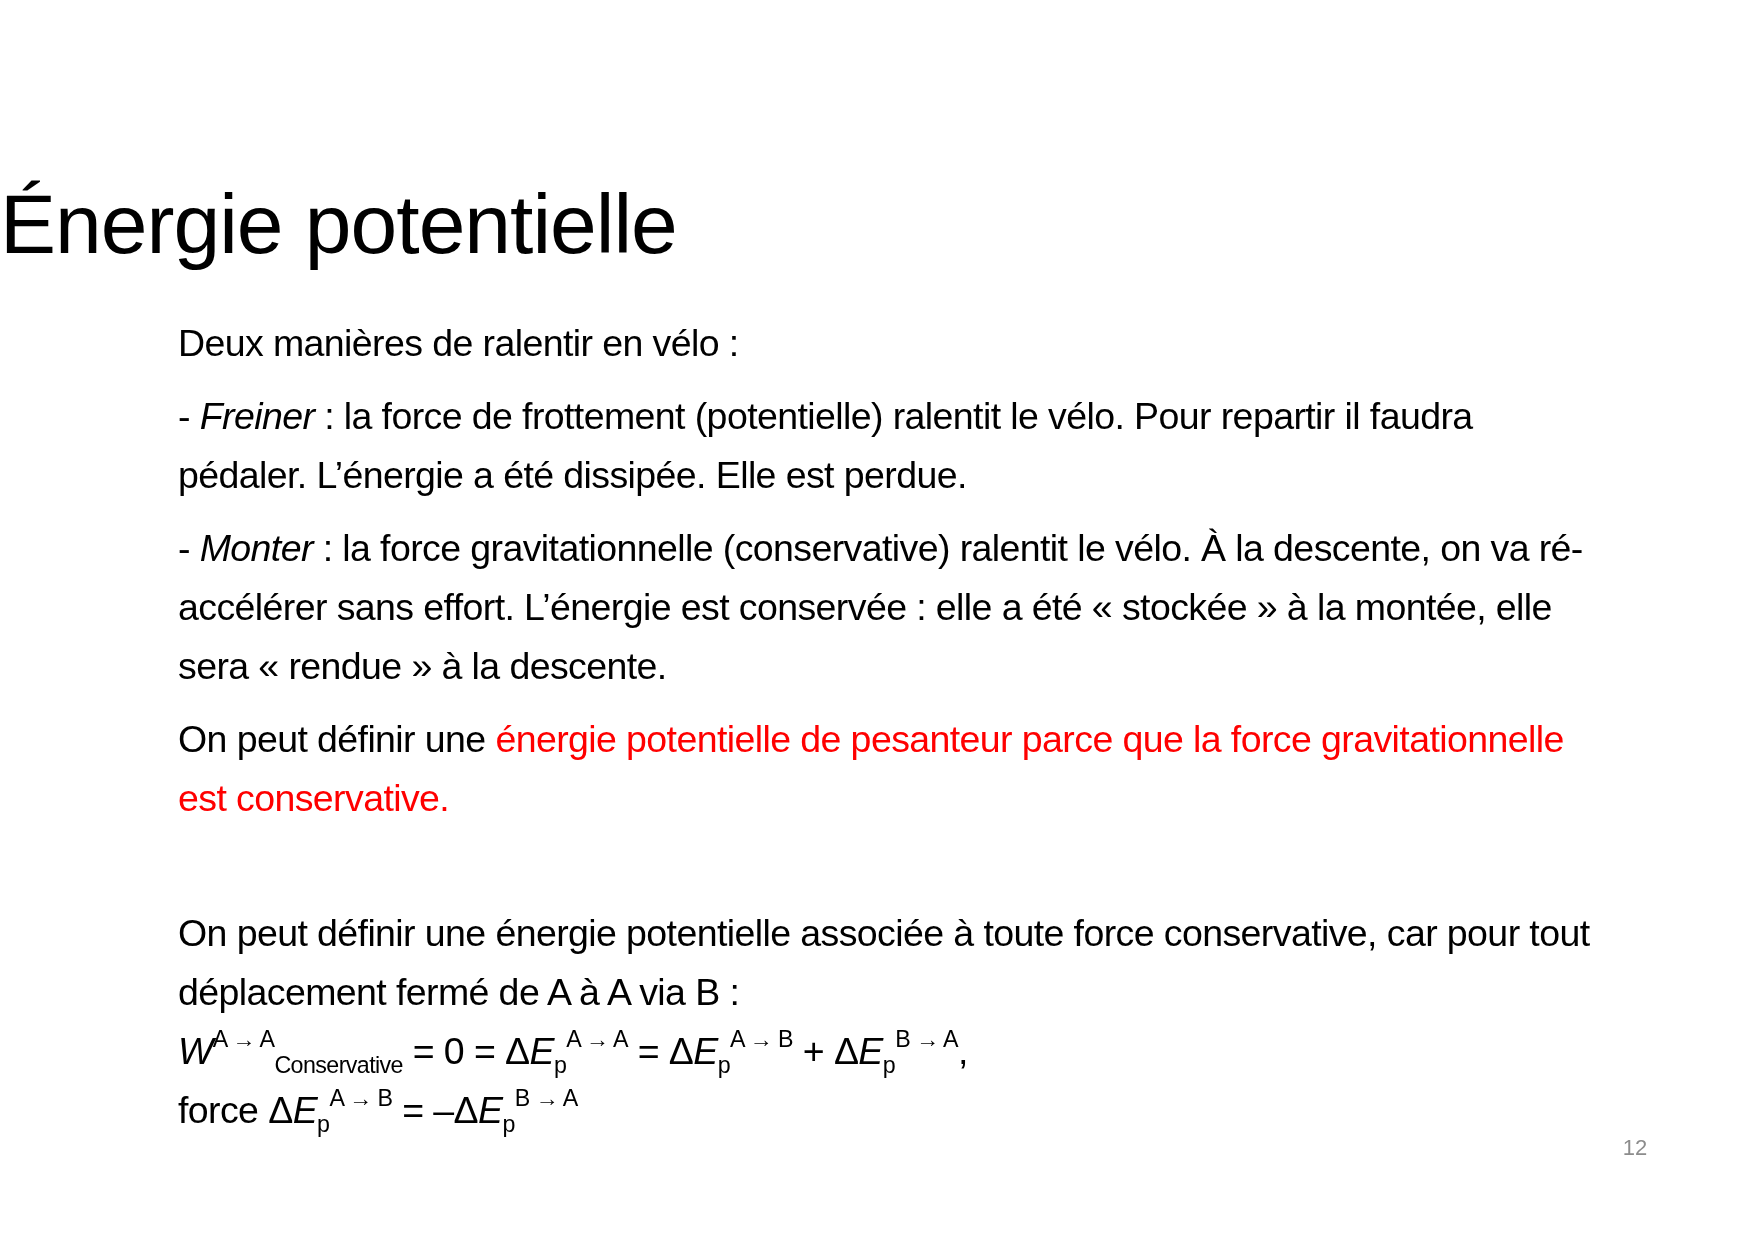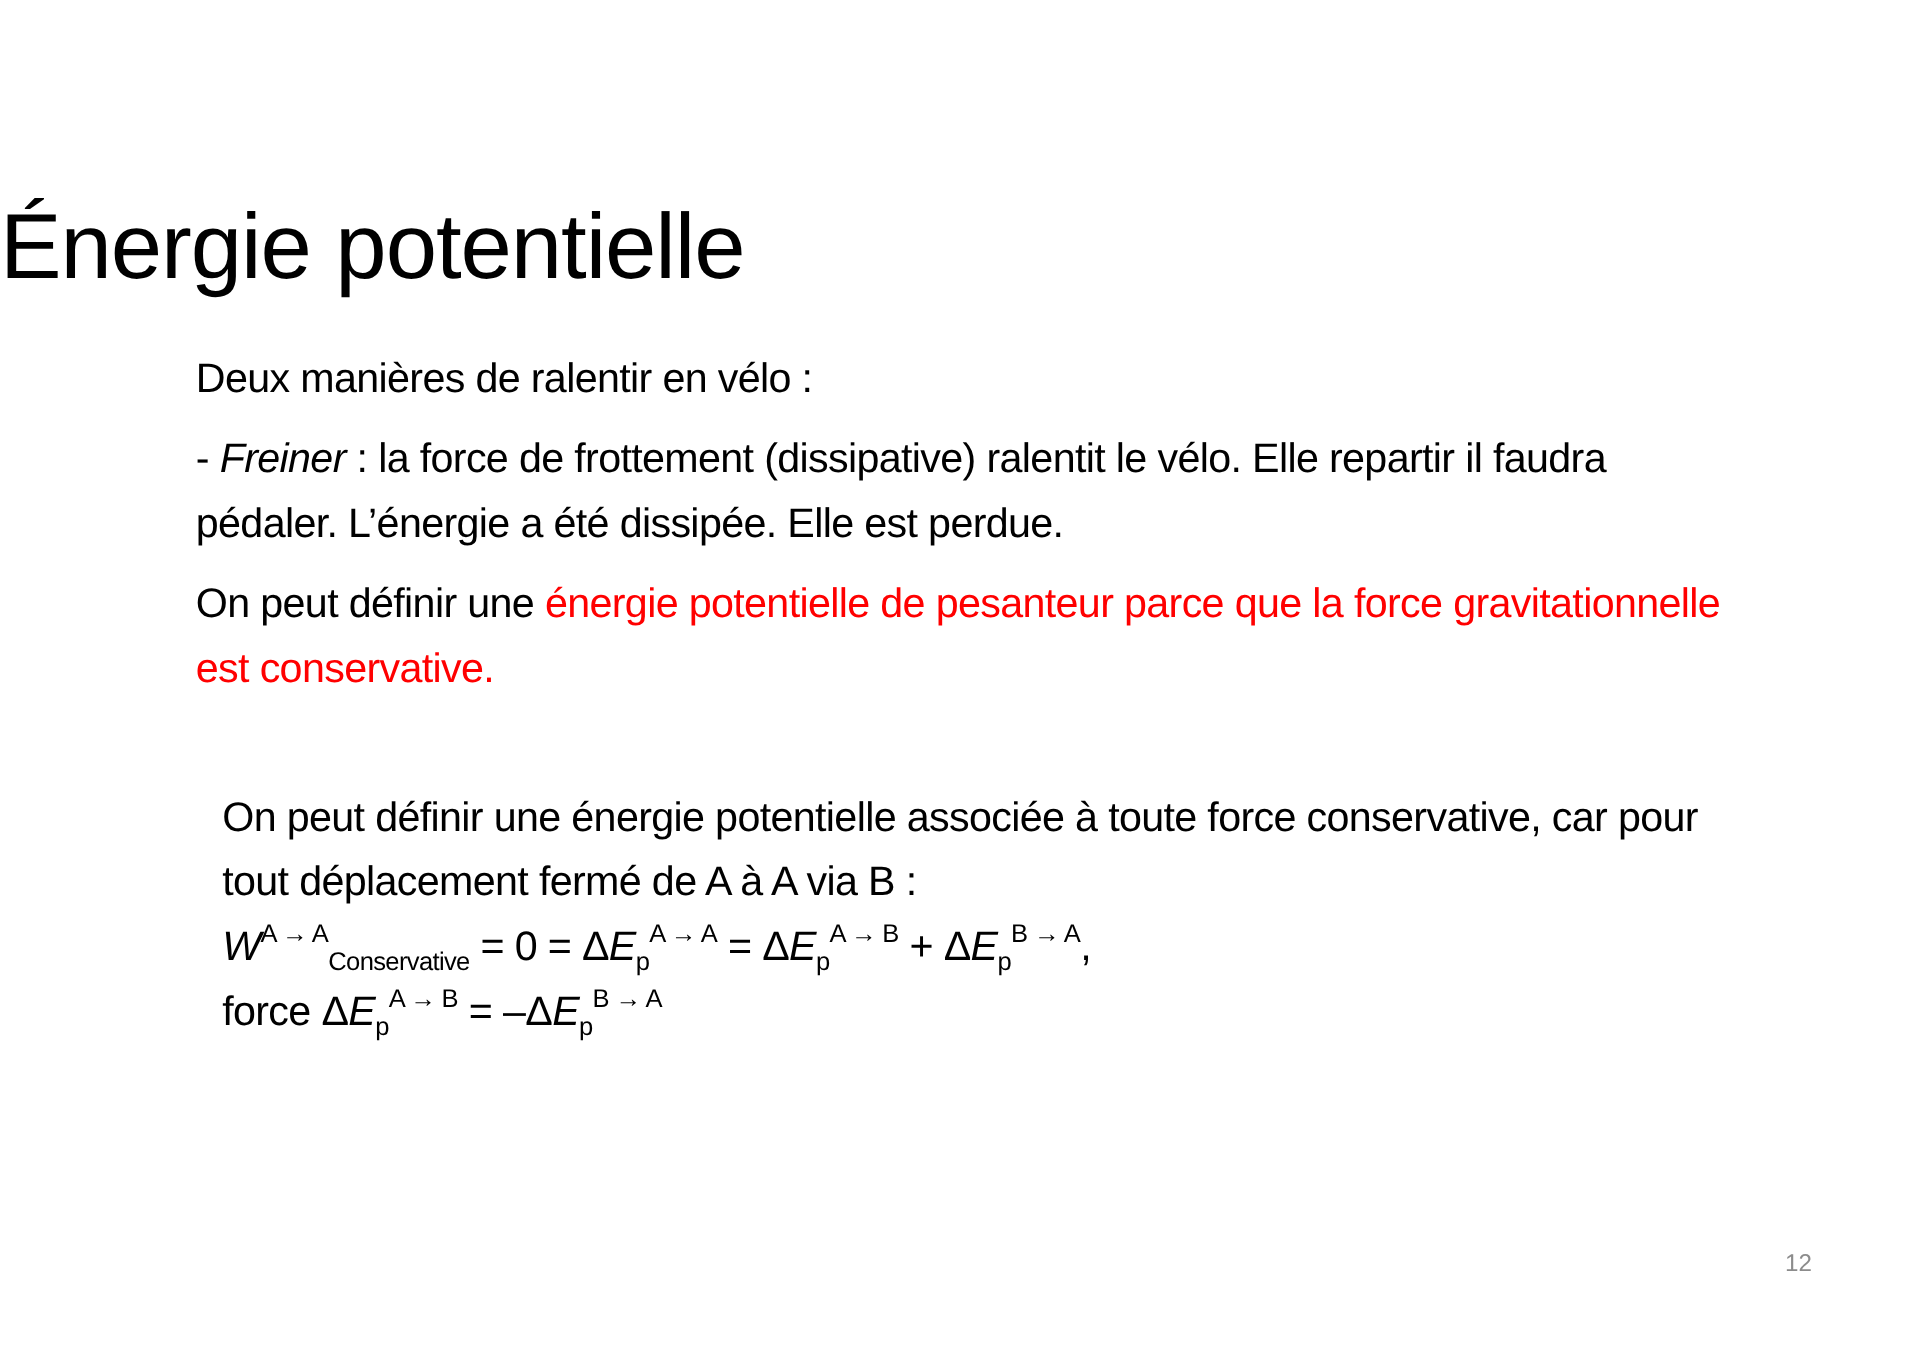--- a/index.html
+++ b/index.html
@@ -5,40 +5,41 @@
   html, body { margin: 0; padding: 0; background: #ffffff; }
   body { width: 1755px; height: 1240px; position: relative; overflow: hidden;
          font-family: "Liberation Sans", "DejaVu Sans", sans-serif; color: #000; }
   .slide { position: absolute; left: 0; top: 0; width: 1755px; height: 1240px; background: #fff; }
   .title { position: absolute; left: 0; width: 1755px; top: 118px; 
            font-size: 84px; line-height: 100px; letter-spacing: -1px; font-weight: normal; }
   .body { position: absolute; left: 178px; top: 314px; width: 1420px;
           font-size: 37.5px; line-height: 59px; letter-spacing: -0.6px; }
   .p { margin: 0; }
   .p + .p { margin-top: 14px; }
-  .gap { margin-top: 76px !important; margin-left: 24px; }
+  .gap { margin-top: 76px !important; }
   .red { color: #ff0000; }
   em { }
   sup { font-size: 0.62em; vertical-align: 0.72em; line-height: 0; text-align: right; }
   sub { font-size: 0.62em; vertical-align: -0.38em; line-height: 0; }
   .eq-line { white-space: nowrap; }
   .pagenum { position: absolute; left: 1610px; top: 1135px; width: 50px; text-align: center;
              font-size: 22px; color: #8c8c8c; }
 </style>
 </head>
 <body>
 
 <div class="slide">
   <h1 class="title">Énergie potentielle</h1>
 
   <div class="body">
     <p class="p">Deux manières de ralentir en vélo :</p>
 
-    <p class="p"><span>- </span><em>Freiner</em><span> : la force de frottement (dissipative) ralentit le vélo. Elle repartir il faudra pédaler. L’énergie a été dissipée. Elle est perdue.</span></p>
+    <p class="p"><span>- </span><em>Freiner</em><span> : la force de frottement (potentielle) ralentit le vélo. Pour repartir il faudra pédaler. L’énergie a été dissipée. Elle est perdue.</span></p>
 
+    <p class="p"><span>- </span><em>Monter</em><span> : la force gravitationnelle (conservative) ralentit le vélo. À la descente, on va ré-accélérer sans effort. L’énergie est conservée : elle a été « stockée » à la montée, elle sera « rendue » à la descente.</span></p>
 
     <p class="p"><span>On peut définir une </span><span class="red">énergie potentielle de pesanteur parce que la force gravitationnelle est conservative.</span></p>
 
     <p class="p gap" style="margin-bottom:0"><span>On peut définir une énergie potentielle associée à toute force conservative, car pour tout déplacement fermé de A à A via B :</span><br>
       <span class="eq-line"><em>W</em><sup>A → A</sup><sub>Conservative</sub><span> = 0 = </span><span>Δ</span><em>E</em><sub>p</sub><sup>A → A</sup><span> = </span><span>Δ</span><em>E</em><sub>p</sub><sup>A → B</sup><span> + </span><span>Δ</span><em>E</em><sub>p</sub><sup>B → A</sup><span>,</span></span><br>
       <span class="eq-line"><span>force </span><span>Δ</span><em>E</em><sub>p</sub><sup>A → B</sup><span> = –</span><span>Δ</span><em>E</em><sub>p</sub><sup>B → A</sup></span>
     </p>
   </div>
 
   <div class="pagenum">12</div>

